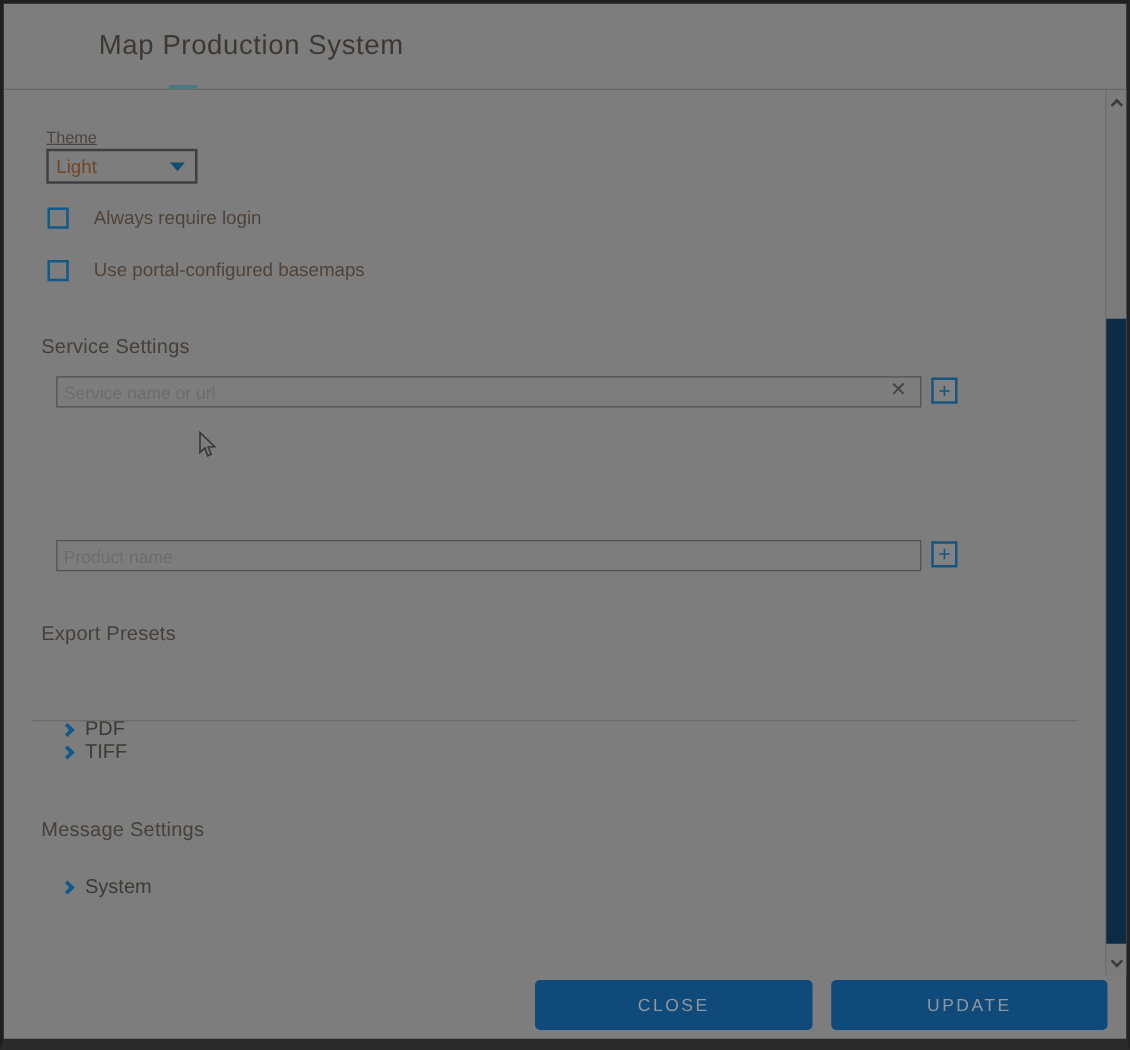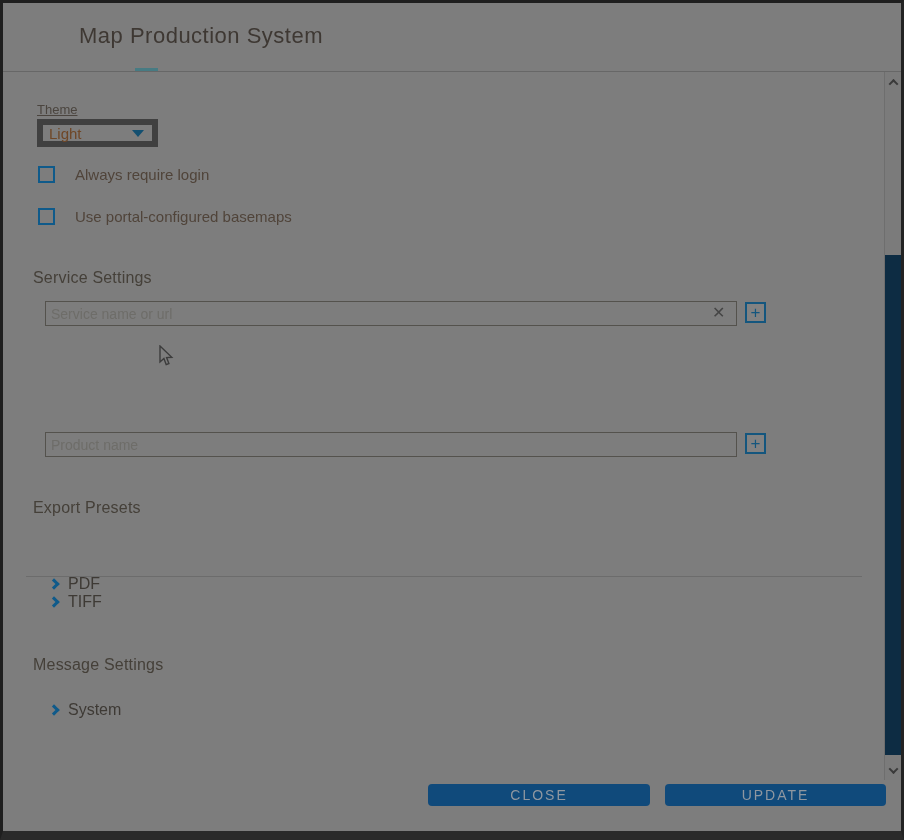--- a/index.html
+++ b/index.html
@@ -9,21 +9,21 @@
            border-right:3px solid #232323; border-bottom:9px solid #2a2a2a; }
   .abs { position:absolute; }
 
   
   .title { left:30px; top:20px; font-size:22px; letter-spacing:.5px; color:#3e3833;margin-left:46px; }
   .title-divider { left:0; top:68px; width:898px; height:1px; background:#676767; }
   .cutoff-fragment { left:132px; top:65px; width:23px; height:3px; background:#3a7a85; opacity:.8; }
 
   
   .theme-label { left:34px; top:99px; font-size:13px; color:#4b453f;text-decoration:underline; }
-  .theme-select { left:34px; top:116px; width:121px; height:28px; border:6px solid #404040;
+  .theme-select { left:34px; top:116px; width:121px; height:28px; border:2px solid #404040;
                   display:flex; align-items:center; padding:0 8px 0 6px; cursor:pointer; }
   .theme-value { font-size:15px; color:#6f4727; flex:1; }
   .caret-down { width:0; height:0; border-left:6px solid transparent; border-right:6px solid transparent;
                 border-top:7px solid #134f70; }
 
   
   .checkbox { width:17px; height:17px; border:2px solid #0f5a8a; background:transparent; cursor:pointer; }
   .cb1 { left:35px; top:163px; } .cb2 { left:35px; top:205px; }
   .cb-label { font-size:15px; color:#50443a; }
   .cbl1 { left:72px; top:163px; } .cbl2 { left:72px; top:205px; }
@@ -47,21 +47,21 @@
 
   
   .chev { display:inline-block; width:8px; height:8px; border-top:3px solid #0f5a8a; border-right:3px solid #0f5a8a;
           transform:rotate(45deg); }
   .row-item { display:flex; align-items:center; gap:10px; cursor:pointer; }
   .row-label { font-size:16px; color:#3e3a35; }
   .r-pdf { left:47px; top:541px;margin-top:31px; } .r-tiff { left:47px; top:590px; } .r-banners { left:47px; top:698px; }
   .preset-divider { left:23px; top:573px; width:836px; height:1px; background:#6c6c6c; }
 
   
-  .btn { height:22px; border:none; border-radius:4px; background:#104a7b; color:#8f97a0;
+  .btn { height:40px; border:none; border-radius:4px; background:#104a7b; color:#8f97a0;
          font-family:"Liberation Sans", sans-serif; font-size:14px; letter-spacing:2px; cursor:pointer; }
   .btn-close { left:425px; top:781px; width:222px; }
   .btn-update { left:662px; top:781px; width:221px; }
 
   
   .scrollbar { right:0; top:69px; width:17px; height:708px; background:#7b7b7b; border-left:1px solid #6e6e6e; }
   .sb-btn { position:absolute; left:0; width:16px; height:20px; display:flex; align-items:center; justify-content:center; cursor:pointer; }
   .sb-up { top:0; } .sb-down { bottom:0; }
   .sb-chev { width:7px; height:7px; border-top:2px solid #3a3a3a; border-right:2px solid #3a3a3a; }
   .sb-chev.up { transform:rotate(-45deg) translate(-1px,1px); }

